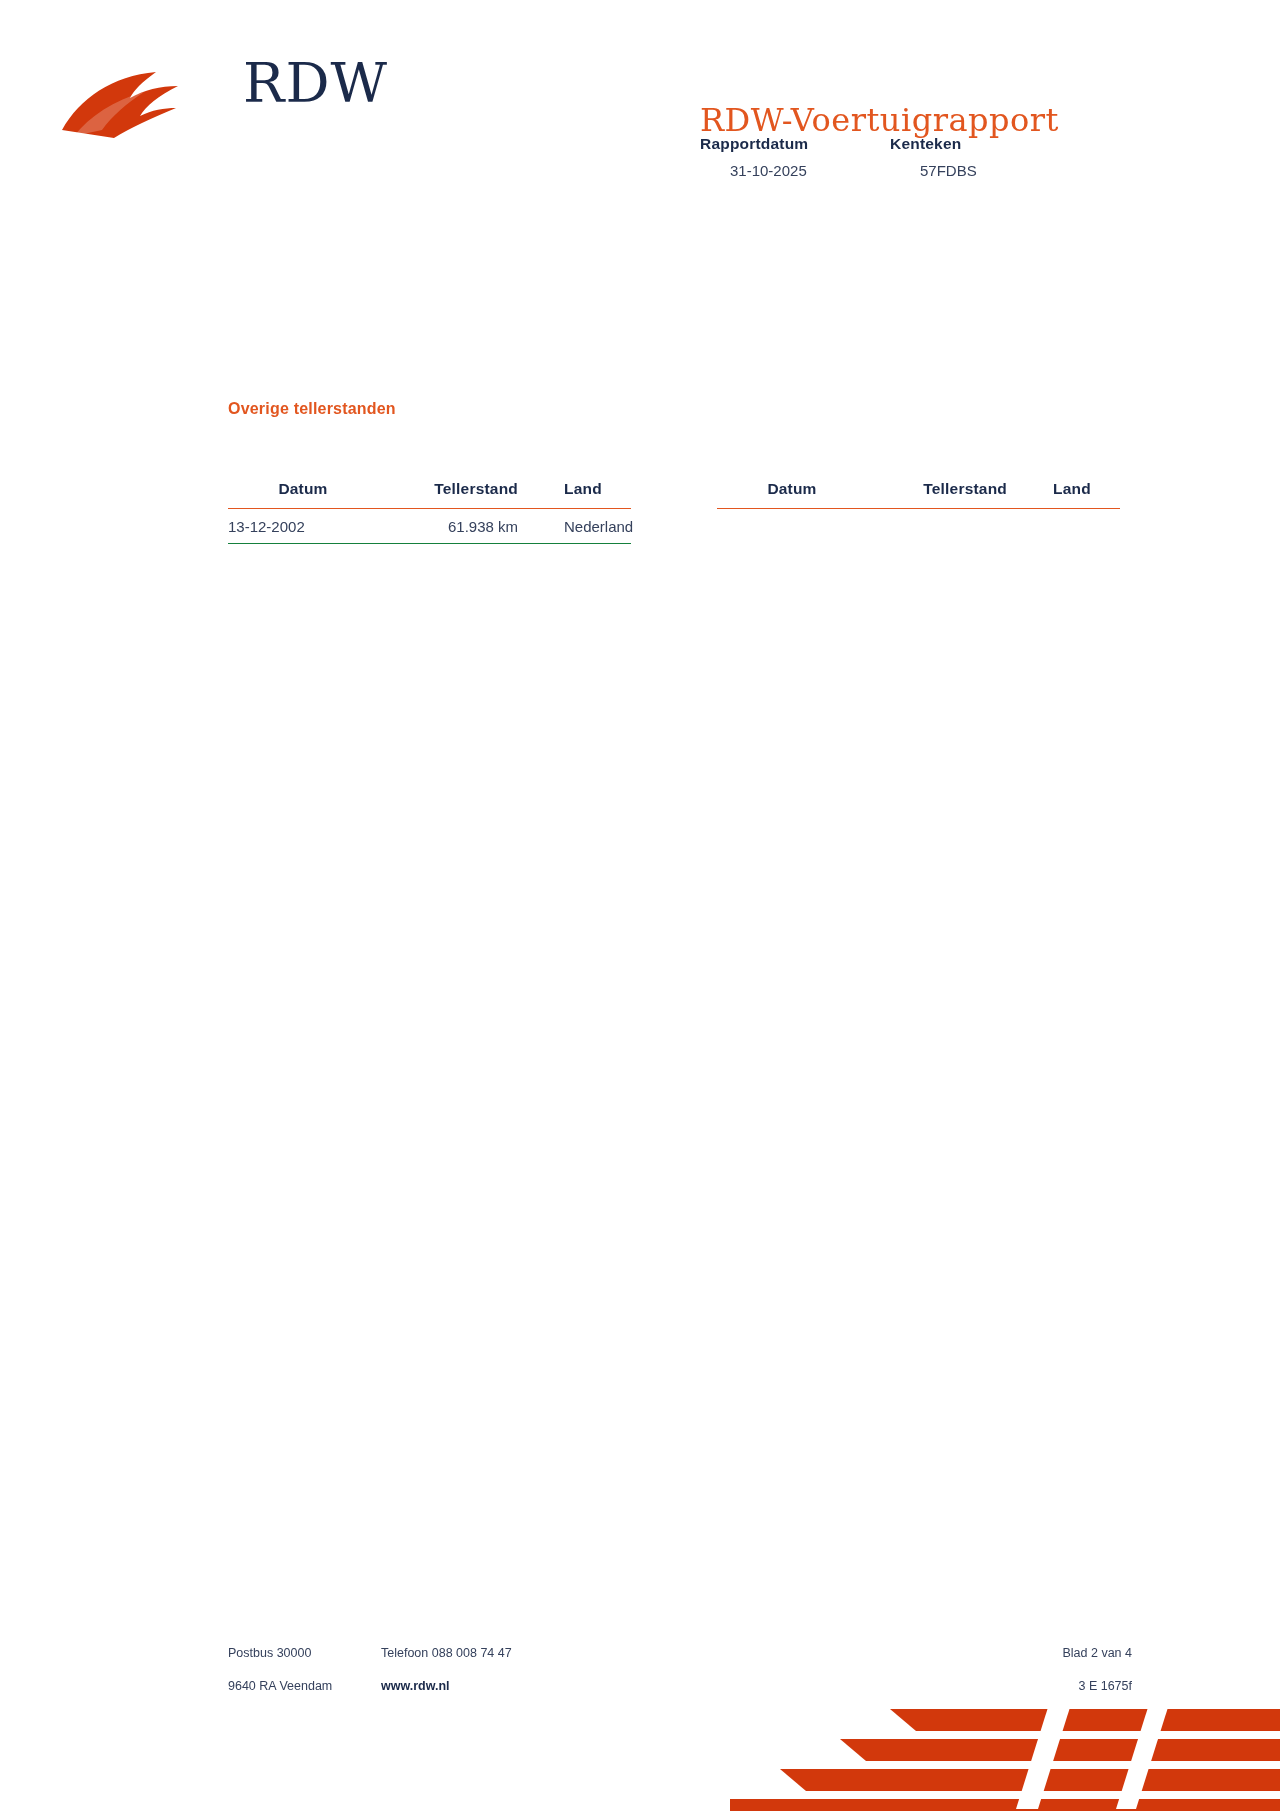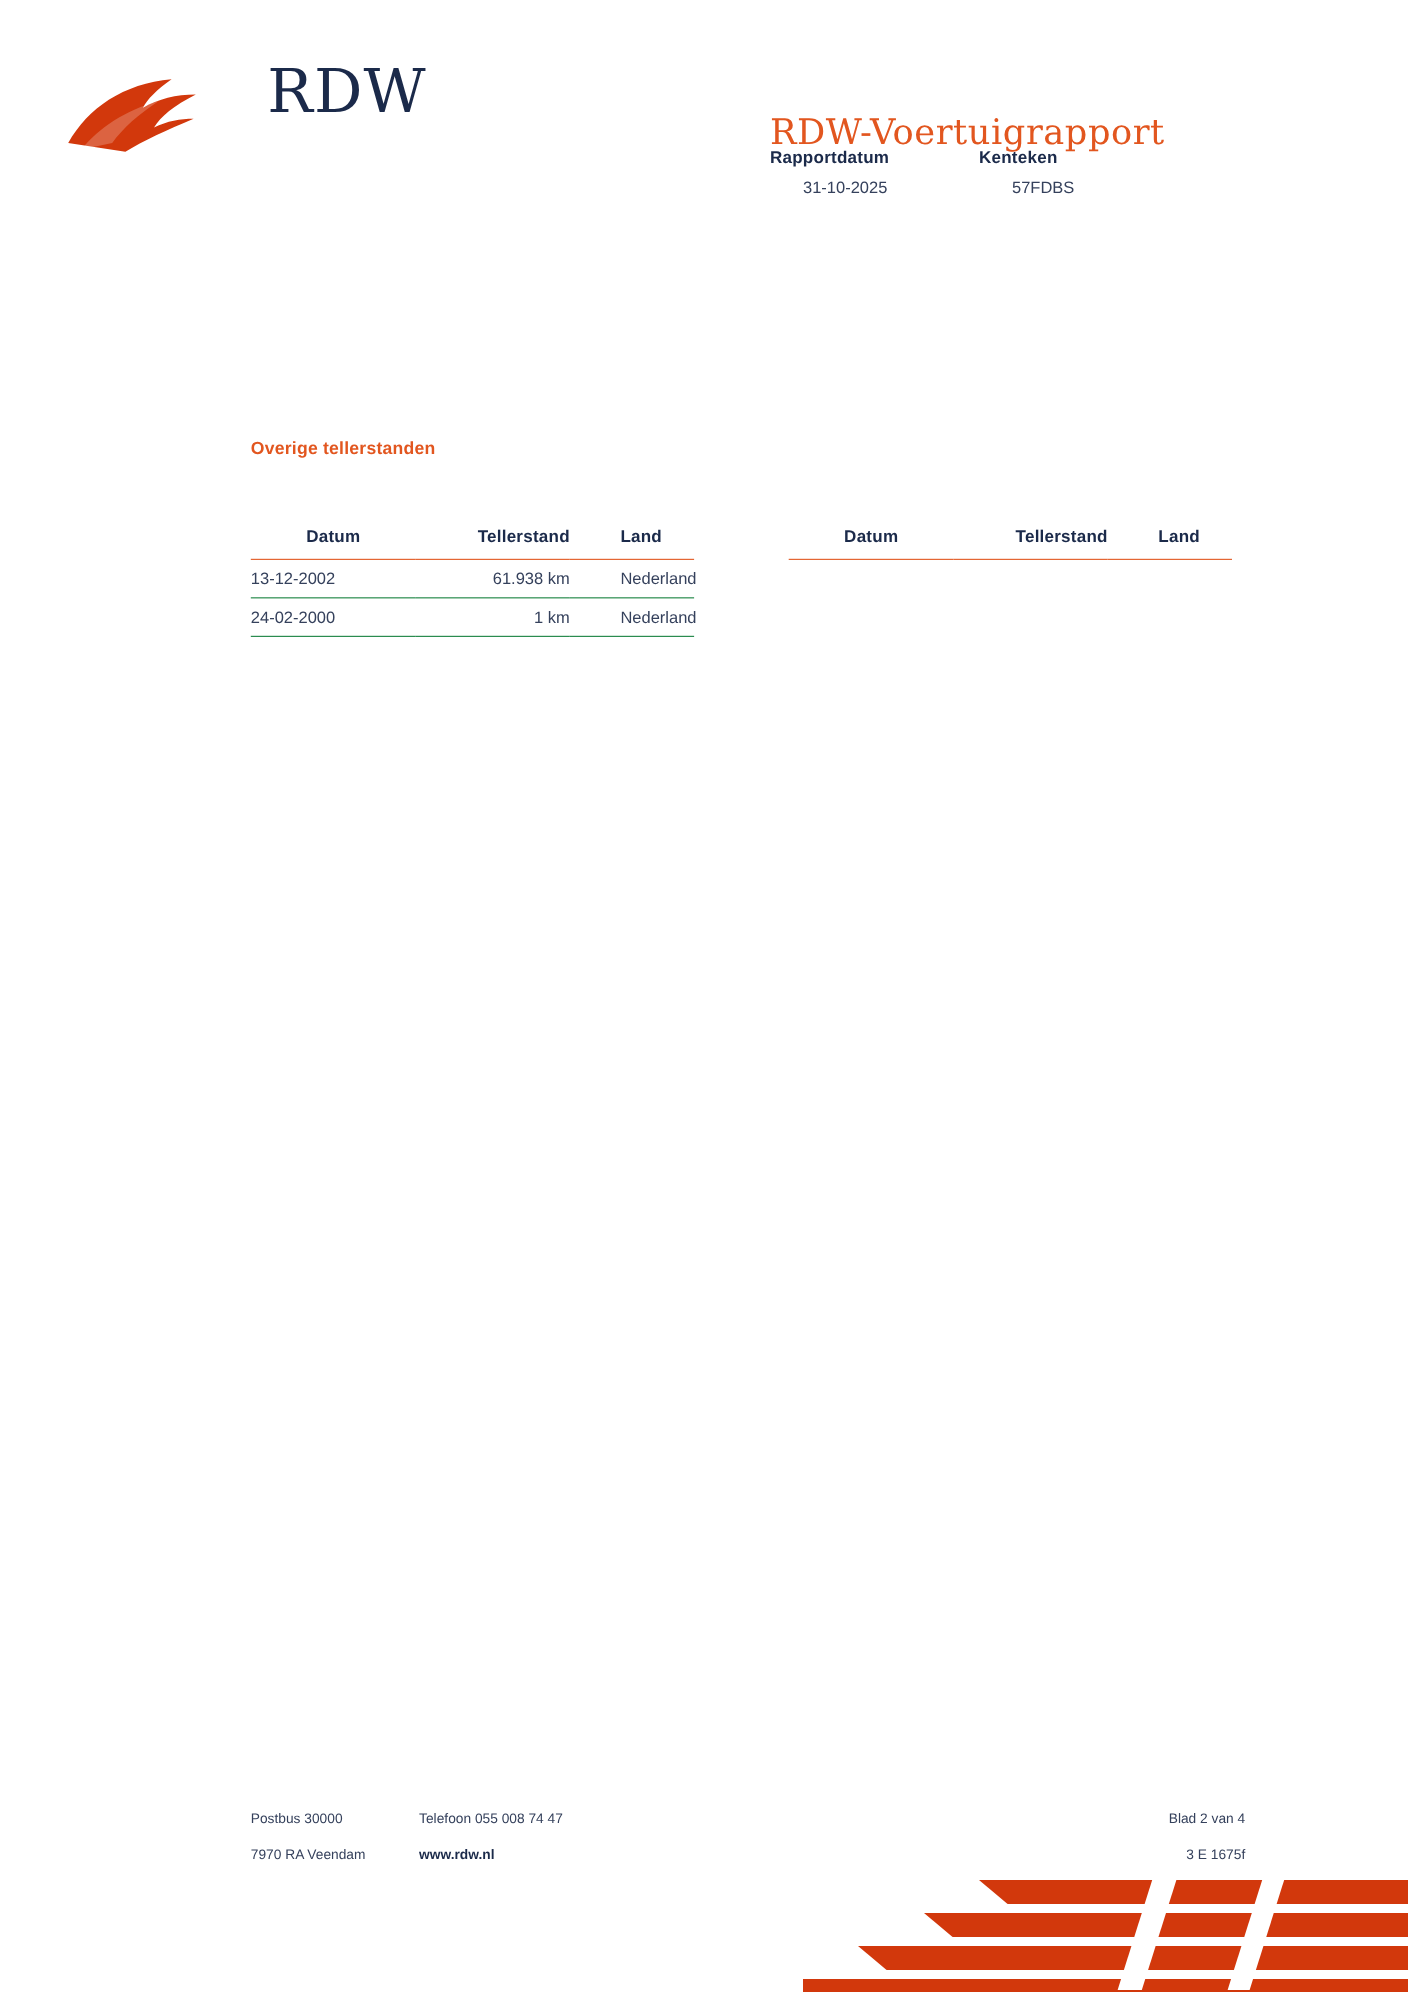--- a/index.html
+++ b/index.html
@@ -201,25 +201,20 @@
         <th class="num">Tellerstand</th>
         <th class="land">Land</th>
       </tr>
     </thead>
     <tbody>
       <tr>
         <td>13-12-2002</td>
         <td class="num">61.938 km</td>
         <td class="land">Nederland</td>
       </tr>
-      <tr>
-        <td>24-02-2000</td>
-        <td class="num">1 km</td>
-        <td class="land">Nederland</td>
-      </tr>
     </tbody>
   </table>
 
   <table class="tbl">
     <colgroup>
       <col class="col-date">
         <col class="col-value">
         <col class="col-land">
     </colgroup>
     <thead>
@@ -230,25 +225,25 @@
       </tr>
     </thead>
     <tbody></tbody>
   </table>
 
 </div>
 
 <div class="footer">
   <div class="footer-row">
     <div class="f-c1">Postbus 30000</div>
-    <div class="f-c2">Telefoon 055 008 74 47</div>
+    <div class="f-c2">Telefoon 088 008 74 47</div>
     <div class="f-c3">Blad 2 van 4</div>
   </div>
   <div class="footer-row">
-    <div class="f-c1">7970 RA Veendam</div>
+    <div class="f-c1">9640 RA Veendam</div>
     <div class="f-c2 link">www.rdw.nl</div>
     <div class="f-c3">3 E 1675f</div>
   </div>
 </div>
 
 <div class="footer-graphic">
   <svg viewBox="0 0 560 120" width="560" height="120" aria-hidden="true">
     <g fill="#d2380c">
       <path d="M170 18 L560 18 L560 40 L196 40 Z"></path>
       <path d="M120 48 L560 48 L560 70 L146 70 Z"></path>

